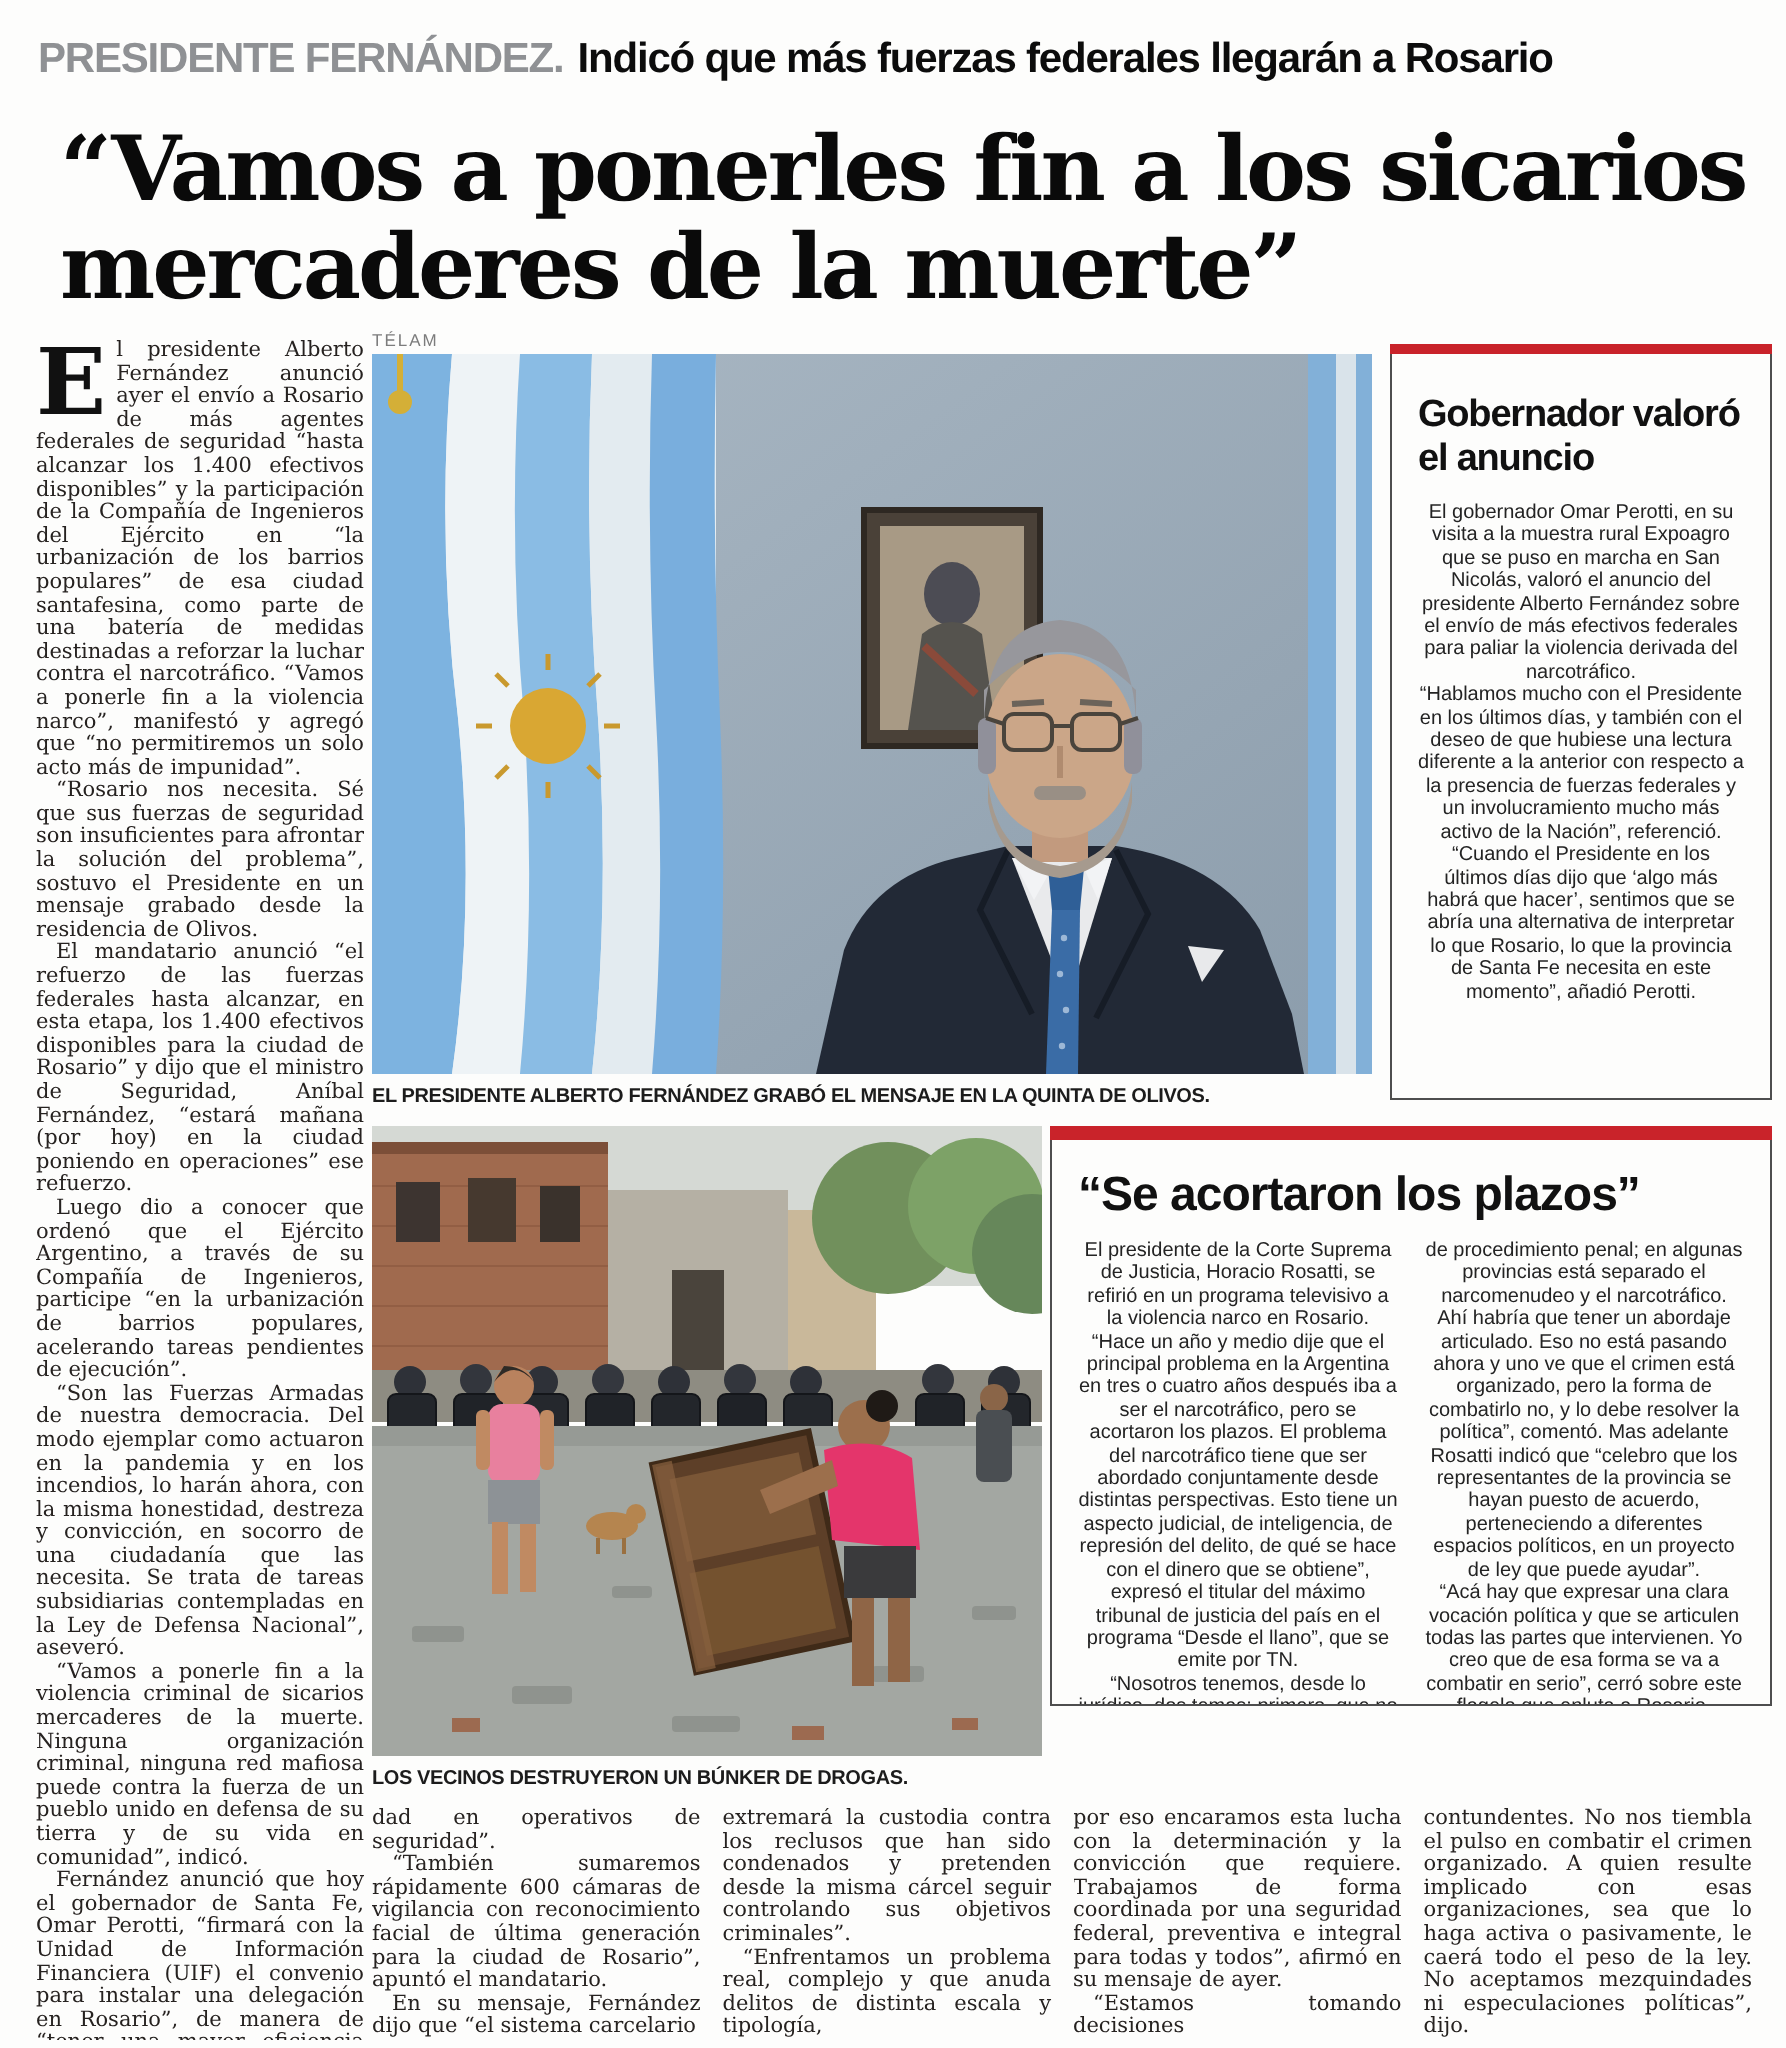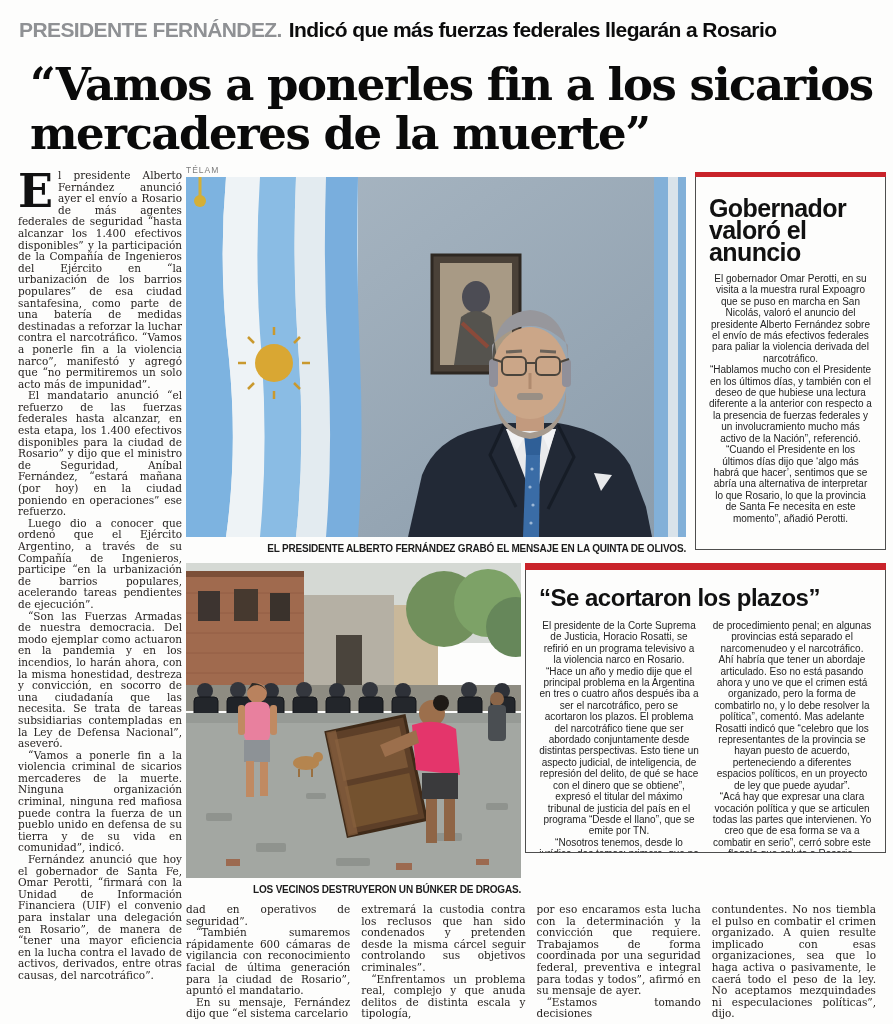--- a/index.html
+++ b/index.html
@@ -21,34 +21,34 @@
   .body-text p.first{text-indent:0;}
   .left-col{position:absolute;left:18px;top:170px;width:164px;height:850px;overflow:hidden;}
   .dropcap{float:left;font-weight:bold;font-size:46px;line-height:38px;
            padding:2px 5px 0 0;color:#111;}
   
   .credit{position:absolute;left:186px;top:165px;width:500px;text-align:left;
           font-family:"Liberation Sans",sans-serif;font-size:8.5px;color:#7c7c7c;
           letter-spacing:1px;}
   .photo1{position:absolute;left:186px;top:177px;width:500px;height:360px;overflow:hidden;}
   .caption{position:absolute;font-family:"Liberation Sans",sans-serif;font-weight:bold;
-           font-size:10px;letter-spacing:-0.2px;color:#1c1c1c;text-align:right;}
+           font-size:10px;letter-spacing:-0.2px;color:#1c1c1c;}
   .caption1{left:186px;top:543px;width:500px;}
   
   .photo2{position:absolute;left:186px;top:563px;width:335px;height:315px;overflow:hidden;}
   .caption2{left:186px;top:884px;width:335px;}
   
   .redbar{height:5px;background:#c9232a;}
   .redbar.thick{height:7px;}
   .boxed{border:1.5px solid #4e4e4e;border-top:none;background:#fdfdfc;
          font-family:"Liberation Sans",sans-serif;color:#232323;}
   .sidebar-box{position:absolute;left:695px;top:172px;width:191px;height:380px;}
   .sidebar-box .boxed{height:373px;padding:12px 13px;box-sizing:border-box;overflow:hidden;}
   .box-title{margin:8px 0 10px 0;font-family:"Liberation Sans",sans-serif;font-weight:bold;
-             font-size:25px;line-height:22px;letter-spacing:-0.6px;color:#111;}
+             font-size:19px;line-height:22px;letter-spacing:-0.6px;color:#111;}
   .box-text{font-size:10px;line-height:11.4px;}
   .box-text p{margin:0;text-align:center;}
   .plazos-box{position:absolute;left:525px;top:563px;width:361px;height:292px;}
   .plazos-box .boxed{height:283px;padding:10px 13px;box-sizing:border-box;overflow:hidden;}
   .plazos-title{margin:4px 0 8px 0;font-weight:bold;font-size:24px;letter-spacing:-0.5px;color:#111;
                 font-family:"Liberation Sans",sans-serif;}
   .plazos-cols{display:grid;grid-template-columns:1fr 1fr;column-gap:13px;}
   
   .bottom{position:absolute;left:186px;top:904px;width:690px;height:118px;
           display:grid;grid-template-columns:repeat(4,1fr);column-gap:11px;overflow:hidden;}
@@ -60,20 +60,21 @@
 <div class="page">
 
   <div class="kicker">
     <span class="kicker-label">PRESIDENTE FERNÁNDEZ.</span><span class="kicker-text">Indicó que más fuerzas federales llegarán a Rosario</span>
   </div>
 
   <h1 class="headline">“Vamos a ponerles fin a los sicarios mercaderes de la muerte”</h1>
 
   <div class="left-col body-text">
     <p class="first"><span class="dropcap">E</span><span>l presidente Alberto Fernández anunció ayer el envío a Rosario de más agentes federales de seguridad “hasta alcanzar los 1.400 efectivos disponibles” y la participación de la Compañía de Ingenieros del Ejército en “la urbanización de los barrios populares” de esa ciudad santafesina, como parte de una batería de medidas destinadas a reforzar la luchar contra el narcotráfico. “Vamos a ponerle fin a la violencia narco”, manifestó y agregó que “no permitiremos un solo acto más de impunidad”.</span></p>
+    <p>“Rosario nos necesita. Sé que sus fuerzas de seguridad son insuficientes para afrontar la solución del problema”, sostuvo el Presidente en un mensaje grabado desde la residencia de Olivos.</p>
     <p>El mandatario anunció “el refuerzo de las fuerzas federales hasta alcanzar, en esta etapa, los 1.400 efectivos disponibles para la ciudad de Rosario” y dijo que el ministro de Seguridad, Aníbal Fernández, “estará mañana (por hoy) en la ciudad poniendo en operaciones” ese refuerzo.</p>
     <p>Luego dio a conocer que ordenó que el Ejército Argentino, a través de su Compañía de Ingenieros, participe “en la urbanización de barrios populares, acelerando tareas pendientes de ejecución”.</p>
     <p>“Son las Fuerzas Armadas de nuestra democracia. Del modo ejemplar como actuaron en la pandemia y en los incendios, lo harán ahora, con la misma honestidad, destreza y convicción, en socorro de una ciudadanía que las necesita. Se trata de tareas subsidiarias contempladas en la Ley de Defensa Nacional”, aseveró.</p>
     <p>“Vamos a ponerle fin a la violencia criminal de sicarios mercaderes de la muerte. Ninguna organización criminal, ninguna red mafiosa puede contra la fuerza de un pueblo unido en defensa de su tierra y de su vida en comunidad”, indicó.</p>
     <p>Fernández anunció que hoy el gobernador de Santa Fe, Omar Perotti, “firmará con la Unidad de Información Financiera (UIF) el convenio para instalar una delegación en Rosario”, de manera de “tener una mayor eficiencia en la lucha contra el lavado de activos, derivados, entre otras causas, del narcotráfico”.</p>
 
   </div>
 
   <div class="credit">TÉLAM</div>
 

